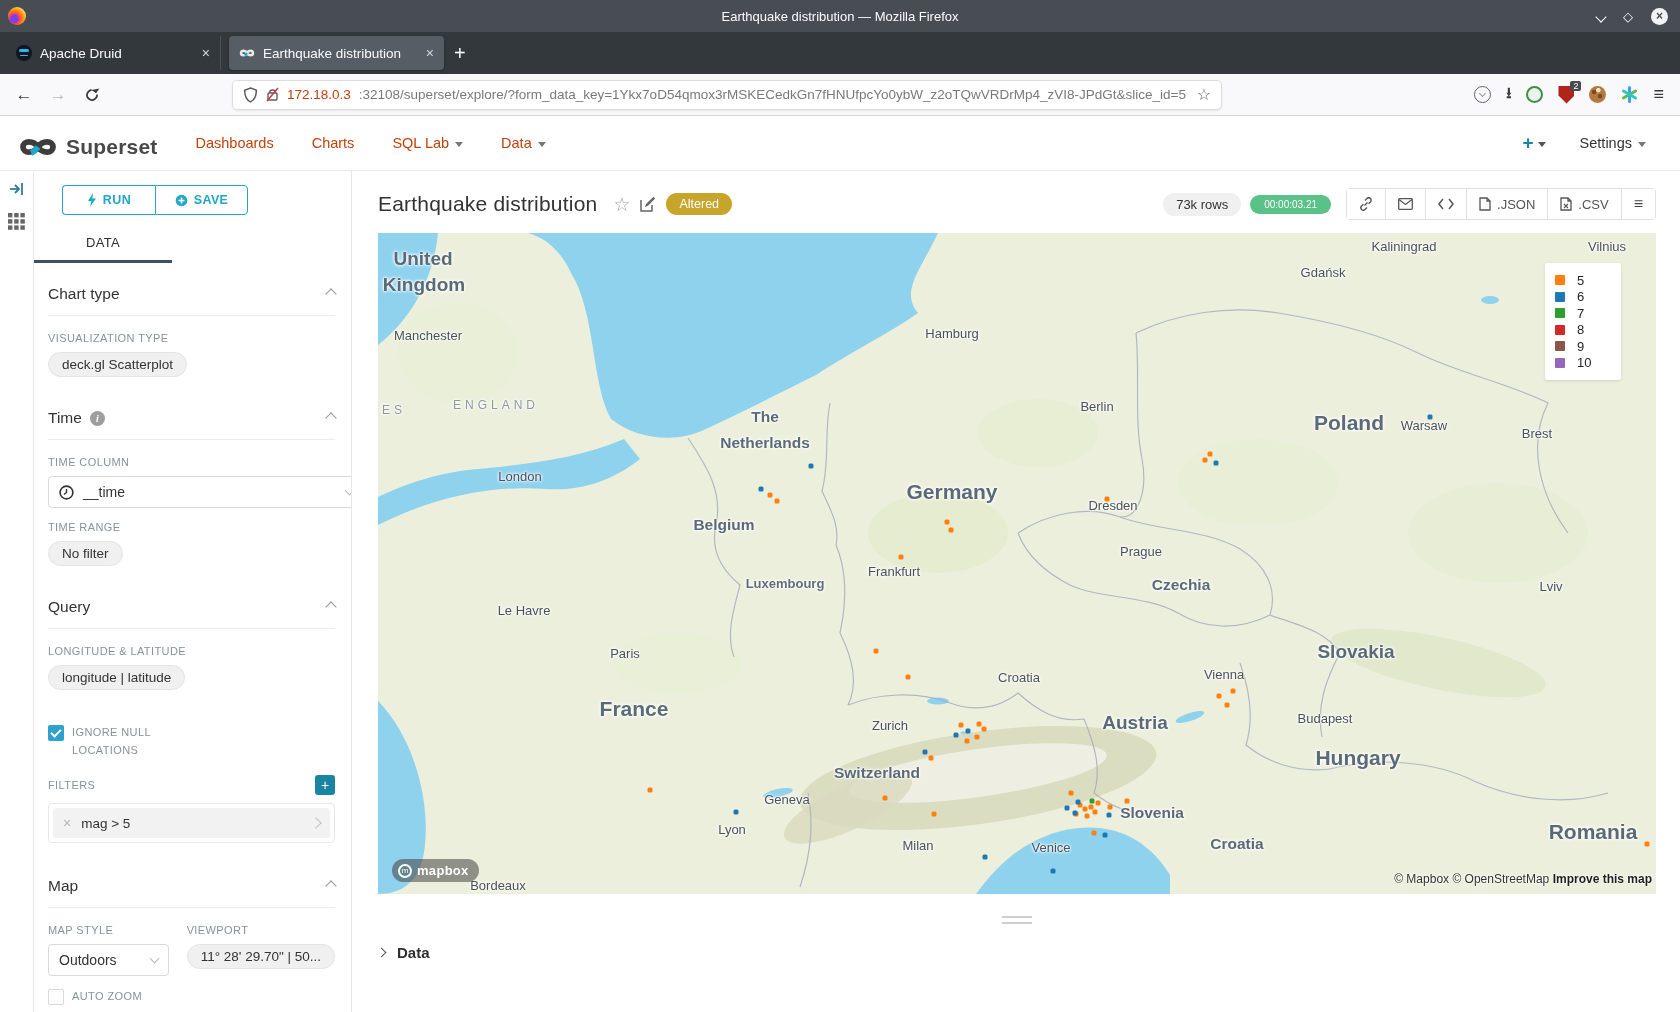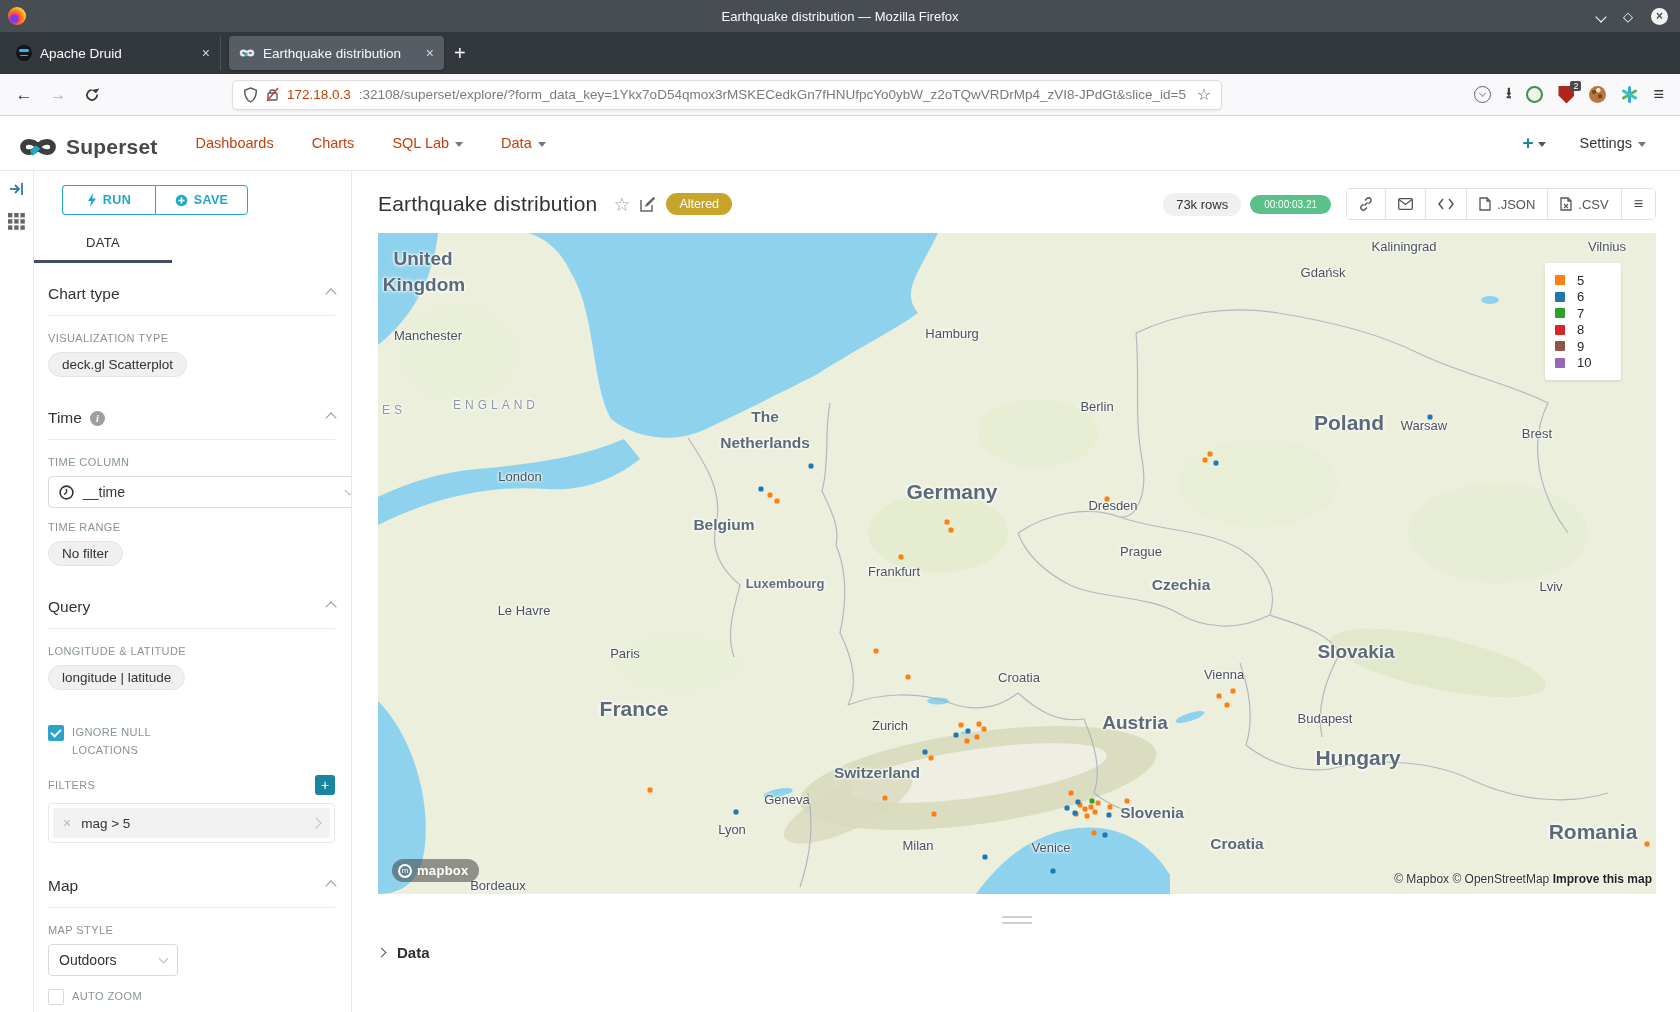--- a/index.html
+++ b/index.html
@@ -371,20 +371,24 @@
           <span class="sec-title">Map</span>
           <i class="chev up"></i>
         </div>
         <div class="two-col">
           <div style="width:130px;">
             <div class="ctl-label">MAP STYLE</div>
             <div class="select">
               <span>Outdoors</span>
               <i class="chev down"></i>
             </div>
+          </div>
+          <div>
+            <div class="ctl-label">VIEWPORT</div>
+            <span class="pill" style="white-space:nowrap;">11° 28' 29.70" | 50...</span>
           </div>
         </div>
         <div class="cb-row" style="margin-top:12px; align-items:center;">
           <span class="cbox empty"></span>
           <span class="cb-label">AUTO ZOOM</span>
         </div>
       </div>
 
     </div>
   </div>

